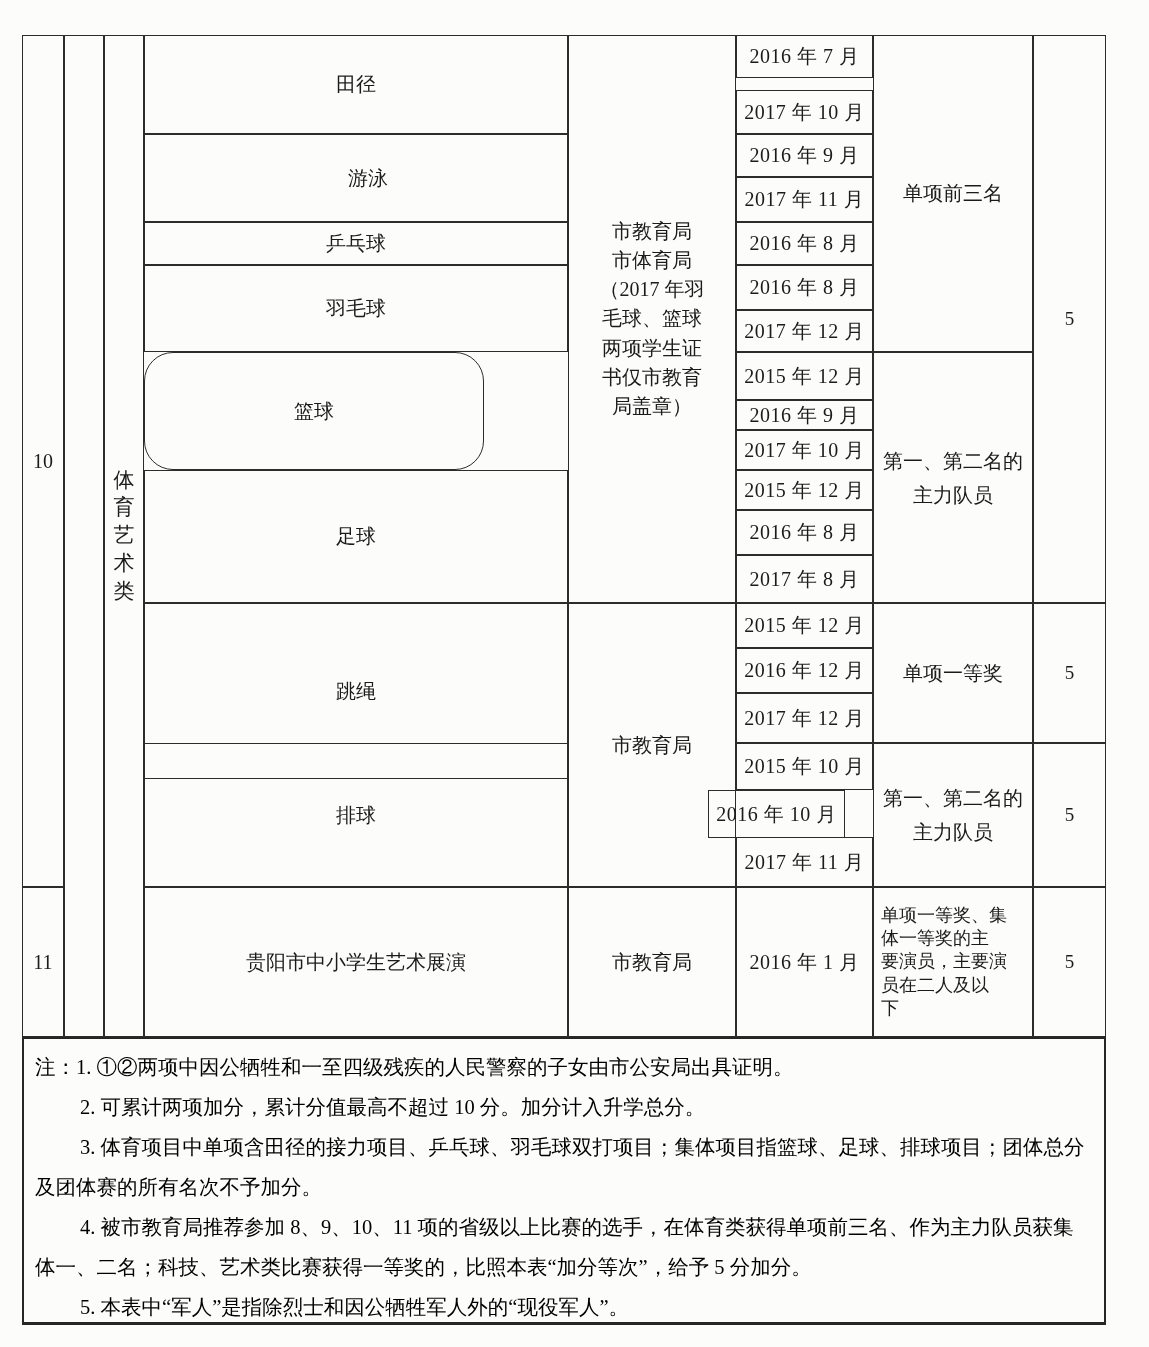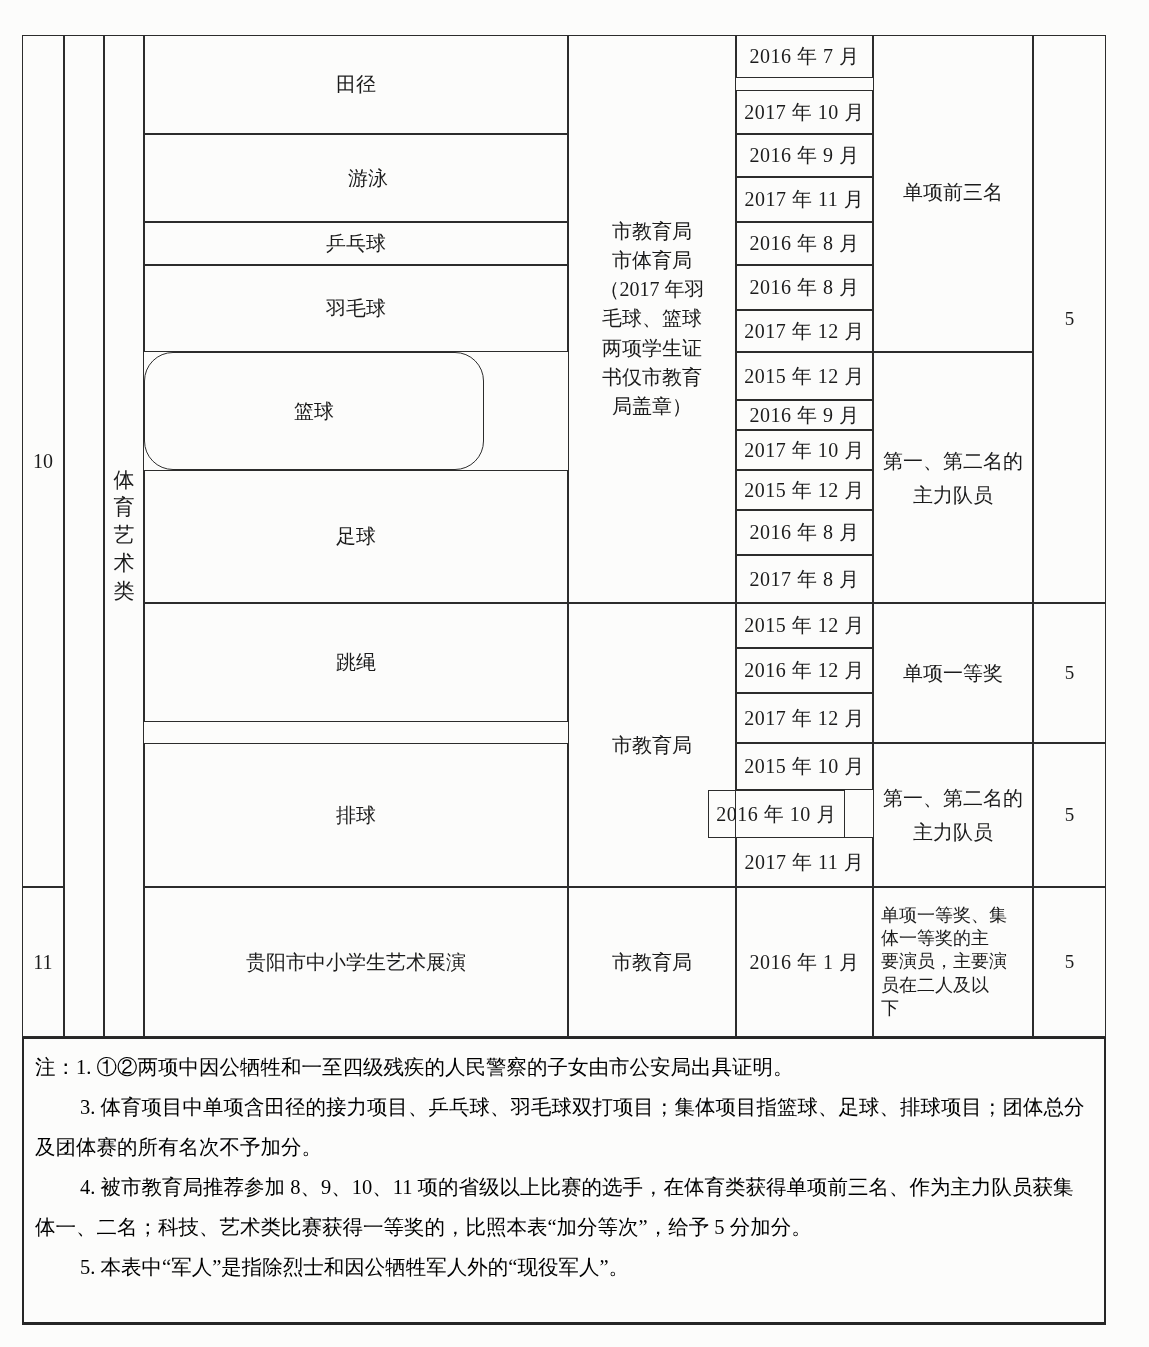--- a/index.html
+++ b/index.html
@@ -53,21 +53,21 @@
 <div class="cell" style="left:104px;top:35px;width:40px;height:1002px;">
   <span class="vtext-inner">体育艺术类</span>
 </div>
 
 <div class="cell" style="left:144px;top:35px;width:424px;height:99px;">田径</div>
 <div class="cell" style="left:144px;top:134px;width:424px;height:88px;padding-left:24px;">游泳</div>
 <div class="cell" style="left:144px;top:222px;width:424px;height:43px;text-align:center;">乒乓球</div>
 <div class="cell" style="left:144px;top:265px;width:424px;height:87px;">羽毛球</div>
 <div class="cell" style="left:144px;top:352px;width:340px;height:118px;border-radius:29px;">篮球</div>
 <div class="cell" style="left:144px;top:470px;width:424px;height:133px;">足球</div>
-<div class="cell" style="left:144px;top:603px;width:424px;height:119px;">跳绳</div>
+<div class="cell" style="left:144px;top:603px;width:424px;height:176px;">跳绳</div>
 <div class="cell" style="left:144px;top:743px;width:424px;height:144px;">排球</div>
 <div class="cell" style="left:144px;top:887px;width:424px;height:150px;">贵阳市中小学生艺术展演</div>
 
 <div class="cell preline auth1" style="left:568px;top:35px;width:168px;height:568px;">市教育局
 市体育局
 （2017 年羽
 毛球、篮球
 两项学生证
 书仅市教育
 局盖章）</div>
@@ -88,35 +88,36 @@
 <div class="cell date" style="left:736px;top:510px;width:137px;height:45px;">2016 年 8 月</div>
 <div class="cell date" style="left:736px;top:555px;width:137px;height:48px;">2017 年 8 月</div>
 <div class="cell date" style="left:736px;top:603px;width:137px;height:45px;">2015 年 12 月</div>
 <div class="cell date" style="left:736px;top:648px;width:137px;height:45px;">2016 年 12 月</div>
 <div class="cell date" style="left:736px;top:693px;width:137px;height:50px;">2017 年 12 月</div>
 <div class="cell date" style="left:736px;top:743px;width:137px;height:47px;">2015 年 10 月</div>
 <div class="cell date" style="left:708px;top:790px;width:137px;height:48px;">2016 年 10 月</div>
 <div class="cell date" style="left:736px;top:837px;width:137px;height:50px;">2017 年 11 月</div>
 <div class="cell date" style="left:736px;top:887px;width:137px;height:150px;">2016 年 1 月</div>
 
-<div class="cell" style="left:873px;top:35px;width:160px;height:317px;font-family:Liberation Mono, monospace;">单项前三名</div>
+<div class="cell" style="left:873px;top:35px;width:160px;height:317px;">单项前三名</div>
 <div class="cell preline award" style="left:873px;top:352px;width:160px;height:251px;">第一、第二名的
 主力队员</div>
 <div class="cell" style="left:873px;top:603px;width:160px;height:140px;">单项一等奖</div>
 <div class="cell preline award" style="left:873px;top:743px;width:160px;height:144px;">第一、第二名的
 主力队员</div>
 <div class="cell preline award-long" style="left:873px;top:887px;width:160px;height:150px;">单项一等奖、集
 体一等奖的主
 要演员，主要演
 员在二人及以
 下</div>
 
 <div class="cell pts" style="left:1033px;top:35px;width:73px;height:568px;">5</div>
 <div class="cell pts" style="left:1033px;top:603px;width:73px;height:140px;">5</div>
 <div class="cell pts" style="left:1033px;top:743px;width:73px;height:144px;">5</div>
 <div class="cell pts" style="left:1033px;top:887px;width:73px;height:150px;">5</div>
 
 <div class="notes">
   <p class="note-p">注：1. ①②两项中因公牺牲和一至四级残疾的人民警察的子女由市公安局出具证明。</p>
+  <p class="note-p indent">2. 可累计两项加分，累计分值最高不超过 10 分。加分计入升学总分。</p>
   <p class="note-p indent">3. 体育项目中单项含田径的接力项目、乒乓球、羽毛球双打项目；集体项目指篮球、足球、排球项目；团体总分及团体赛的所有名次不予加分。</p>
   <p class="note-p indent">4. 被市教育局推荐参加 8、9、10、11 项的省级以上比赛的选手，在体育类获得单项前三名、作为主力队员获集体一、二名；科技、艺术类比赛获得一等奖的，比照本表“加分等次”，给予 5 分加分。</p>
   <p class="note-p indent">5. 本表中“军人”是指除烈士和因公牺牲军人外的“现役军人”。</p>
 </div>
 
 </body></html>

